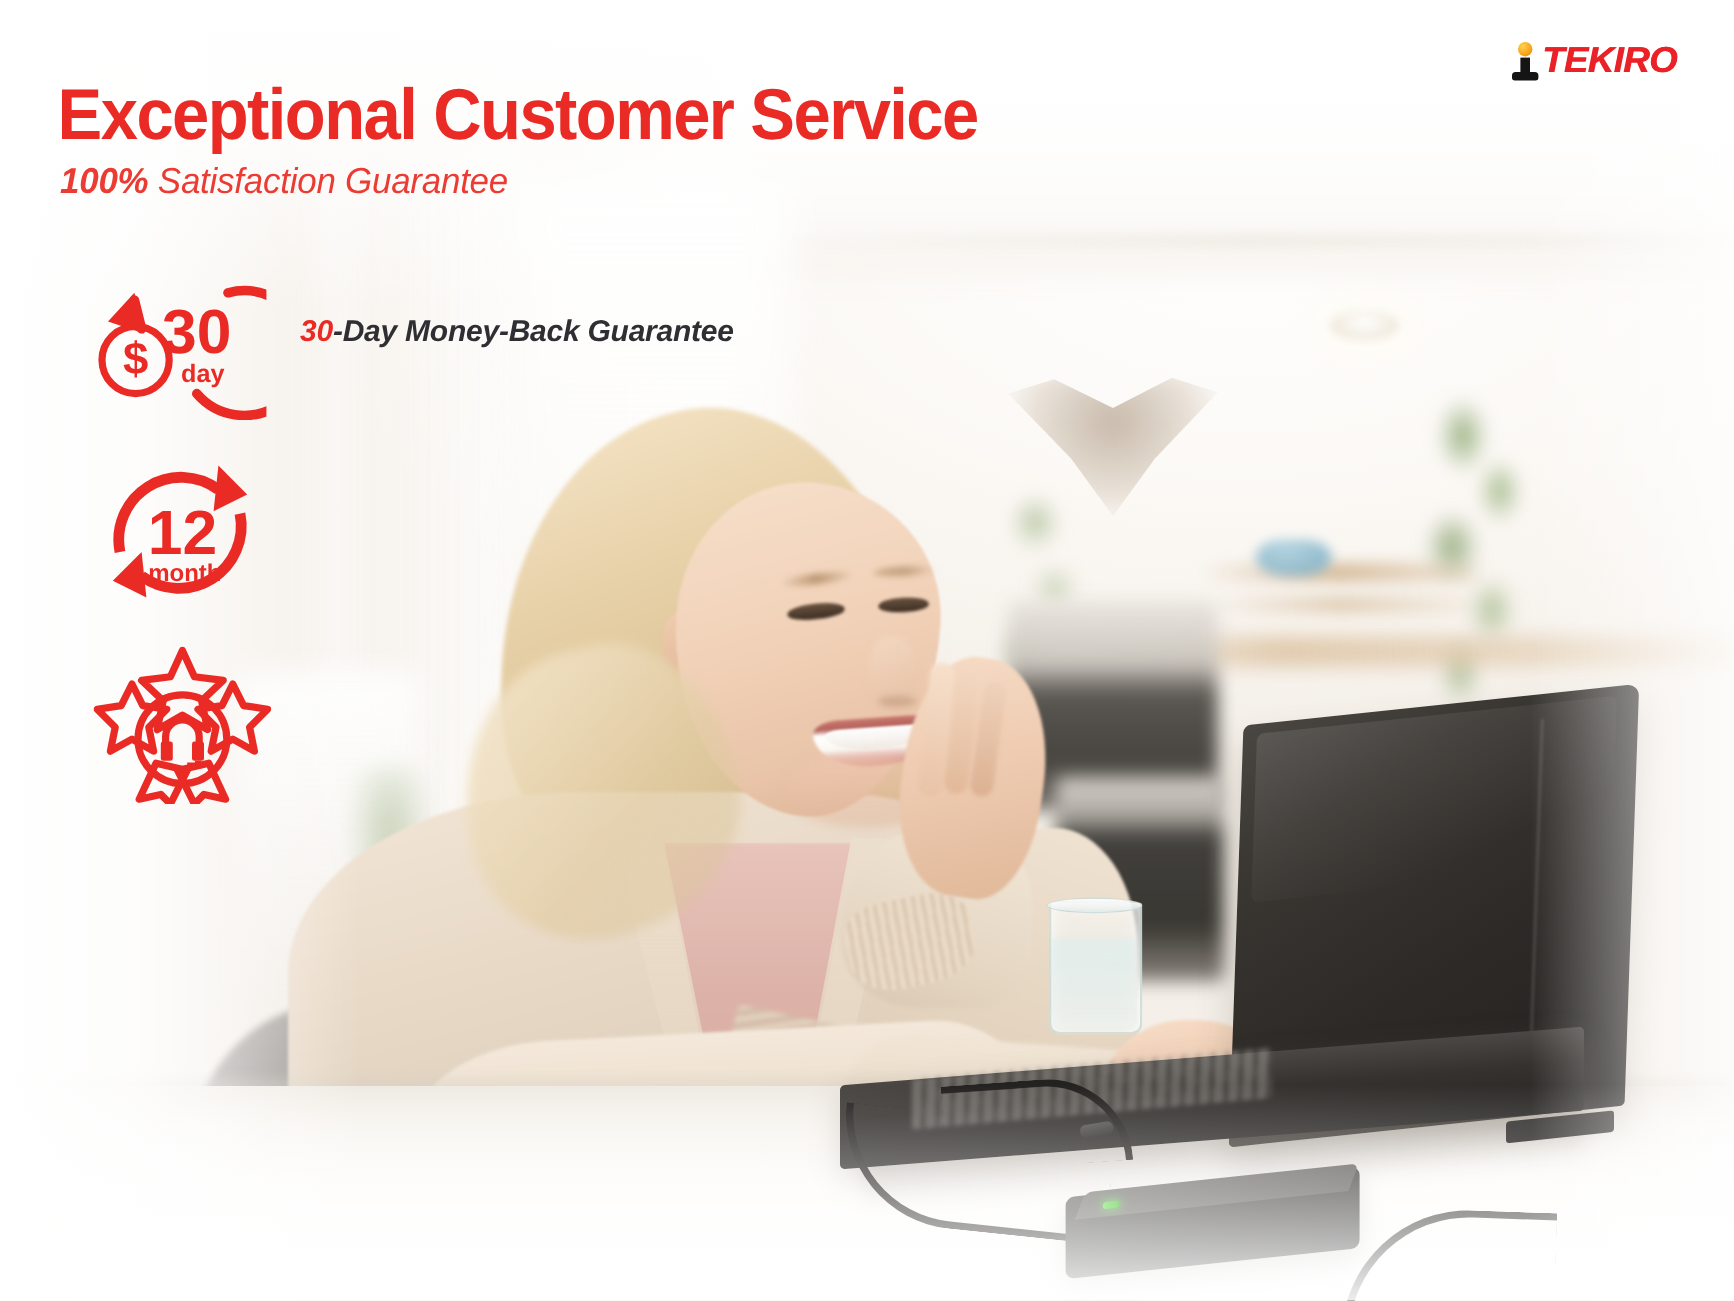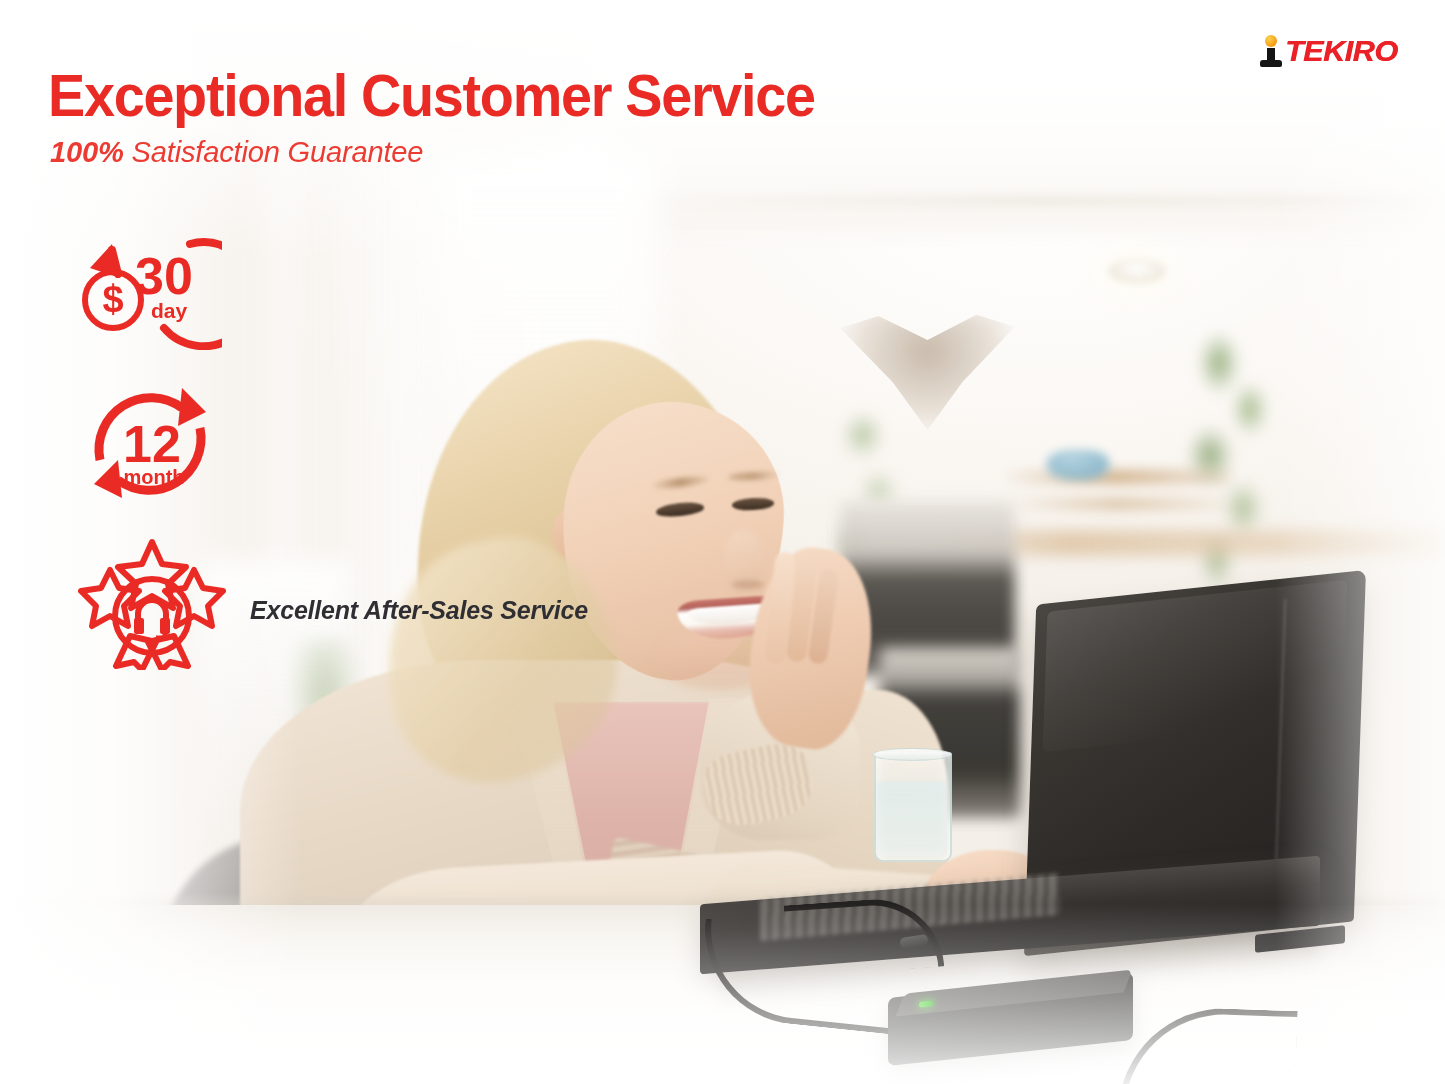--- a/index.html
+++ b/index.html
@@ -569,18 +569,20 @@
             <circle cx="74" cy="78" r="37" fill="none" stroke="#EA2B25" stroke-width="6"></circle>
             <path d="M60 84 V76 a14 14 0 0 1 28 0 V84" fill="none" stroke="#EA2B25" stroke-width="6"></path>
             <rect x="56" y="80" width="10" height="16" rx="2" fill="#EA2B25"></rect>
             <rect x="82" y="80" width="10" height="16" rx="2" fill="#EA2B25"></rect>
             <path d="M87 96 V100 h-9" fill="none" stroke="#EA2B25" stroke-width="5"></path>
           </svg>
         </div>
       </div>
     </div>
 
-
-
-    <div class="ftext t3">Excellent After-Sales Service</div>
+    <div class="ftext t1">
+      <span class="num">30</span><span>-Day Money-Back Guarantee</span>
+    </div>
+
+
 
   </div>
 </div>
 
 </body></html>

